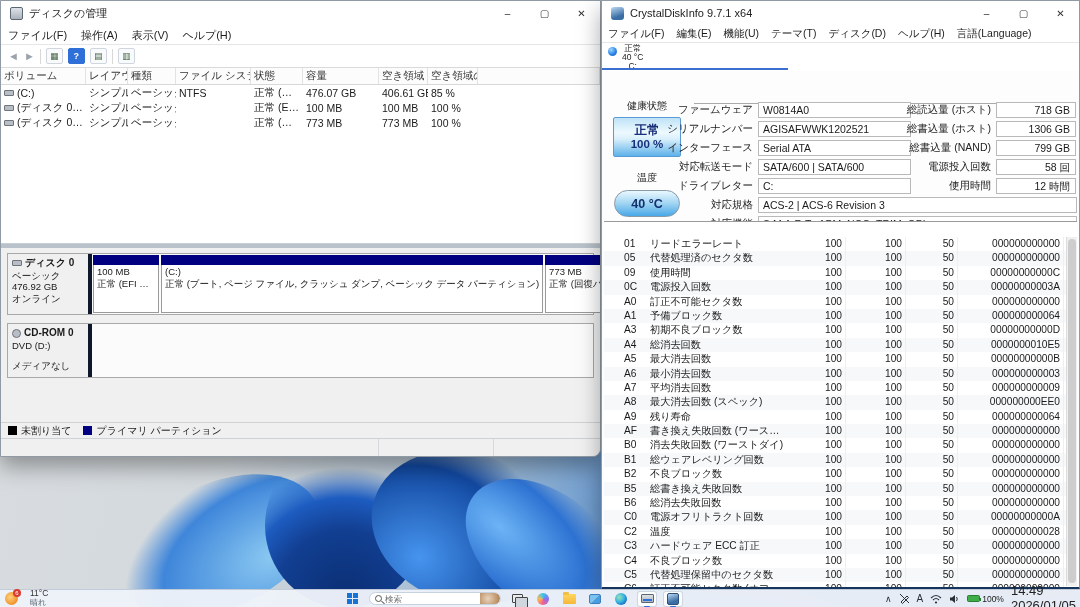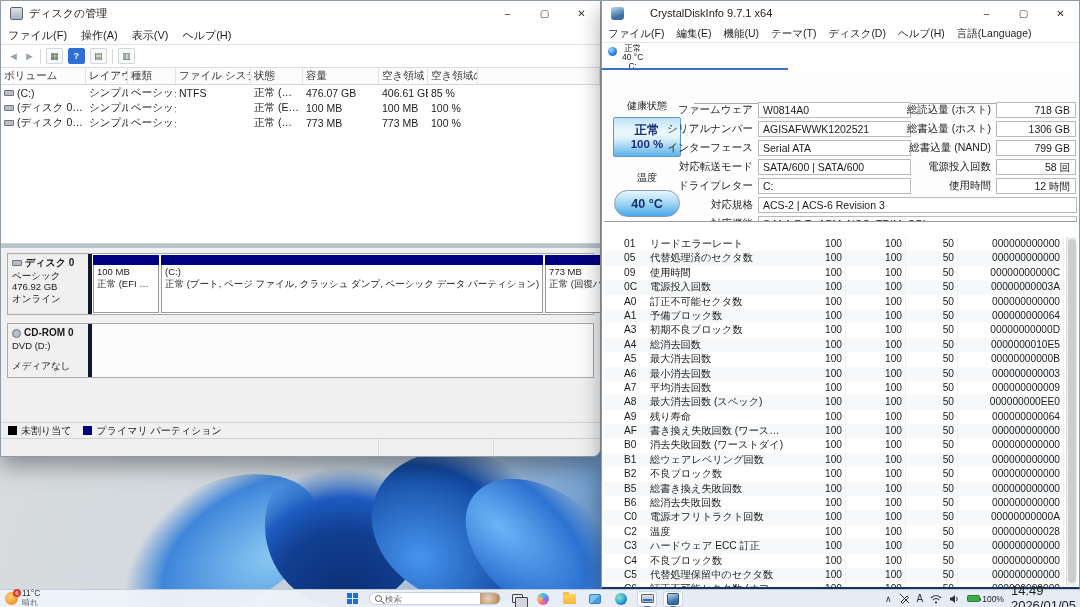--- a/index.html
+++ b/index.html
@@ -69,21 +69,21 @@
   .dm-legend { height:16px; display:flex; align-items:center; gap:12px; padding-left:7px;
     font-size:10px; background:#f0f0f0; border-top:1px solid #d2d2d2; flex:0 0 auto; }
   .leg { display:flex; align-items:center; gap:4px; }
   .leg-sq { width:9px; height:9px; }
   .dm-status { height:18px; border-top:1px solid #cdd2d7; background:#f0f0f0; display:flex; flex:0 0 auto; border-radius:0 0 8px 0; }
   .dm-status i { width:1px; background:#d6dadf; } 
   .dm-status .s1{flex:0 0 63%;} .dm-status .s2{flex:0 0 19%;}
 
   
   .cdi { left:601px; top:0; width:479px; height:590px; background:#fdfdfd; border-bottom:3px solid #16355c; }
-  .cdi .titlebar { height:24px;gap:20px; }
+  .cdi .titlebar { height:24px; }
   .cdi .menubar { height:18px; font-size:10.5px; }
   .cdi .menubar span { padding:0 6px; }
   .cdi-tabstrip { height:28px; position:relative; background:#fff; flex:0 0 auto; }
   .disk-chip { position:absolute; left:6px; top:1px; display:flex; gap:5px; align-items:flex-start; }
   .dotsm { width:9px; height:9px; border-radius:50%; margin-top:3px;
     background:radial-gradient(circle at 35% 30%,#9fd6ff 0%,#2e86e8 55%,#0b54b8 100%); }
   .chip-lines { font-size:8.5px; line-height:1.05; color:#222; text-align:center; }
   .tab-underline { position:absolute; left:0; bottom:1px; width:186px; height:2px; background:#3a6ed0; }
 
   .cdi-main { position:relative; flex:1 1 auto; font-size:10.5px; overflow:hidden; }
@@ -124,21 +124,21 @@
   .smart-row:nth-child(even) { background:#f6f8fa; }
   .sdot { width:8px; height:8px; border-radius:50%; margin:0 auto;
     background:radial-gradient(circle at 35% 30%,#9fd6ff 0%,#2e86e8 55%,#0b54b8 100%); }
   .sbar { position:absolute; right:0; top:15px; bottom:1px; width:11px; background:#f0f0f0; border-left:1px solid #dcdcdc; }
   .sthumb { position:absolute; left:1px; right:1px; top:2px; bottom:3px; background:#cdcdcd; border-radius:5px; }
 
   
   .taskbar { position:absolute; left:0; bottom:0; width:1080px; height:18px;
     background:rgba(237,242,249,.97); border-top:1px solid rgba(175,188,205,.7);
     display:flex; align-items:center; font-size:8.5px; z-index:50; }
-  .tb-weather { position:absolute; left:5px; display:flex; gap:4px; align-items:center; }
+  .tb-weather { position:absolute; left:5px; display:flex; gap:12px; align-items:center; }
   .wsun { position:relative; width:13px; height:13px; border-radius:50%;
     background:radial-gradient(circle at 40% 40%,#ffd27a,#f0922b 70%); }
   .wbadge { position:absolute; right:-3px; top:-3px; width:8px; height:8px; border-radius:50%;
     background:#d83b2f; color:#fff; font-size:6px; line-height:8px; text-align:center; }
   .wtx { line-height:1.1; color:#333; }
   .wtx .c2 { color:#5a6570; font-size:8px; }
   .tb-center { position:absolute; left:343px; display:flex; align-items:center; gap:6px; height:100%; }
   .start { width:12px; height:12px; display:grid; grid-template-columns:5px 5px; grid-template-rows:5px 5px; gap:1px; }
   .start i { background:#1672d4; }
   .search-pill { width:132px; height:13px; border-radius:7px; background:#fff; border:1px solid #c7d2e0;

